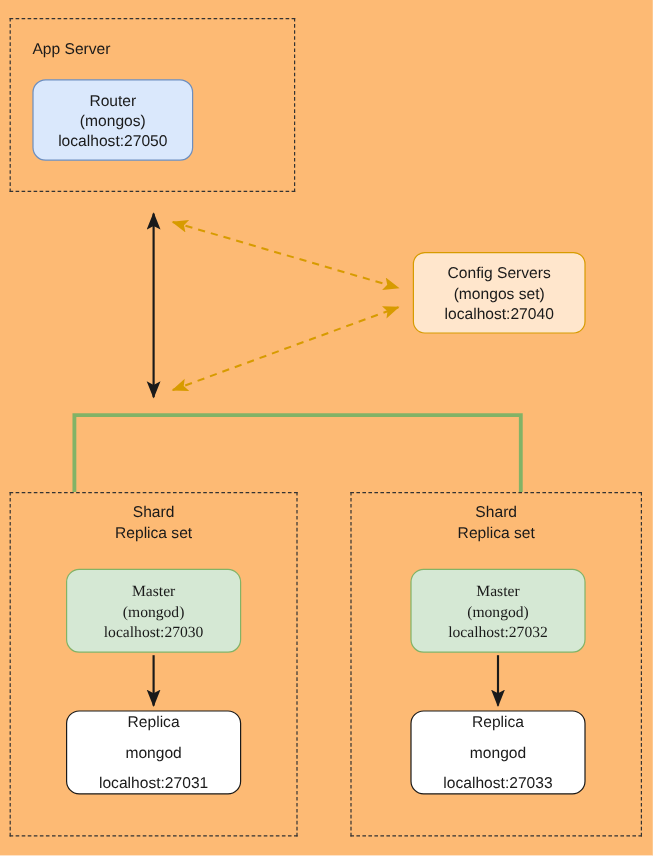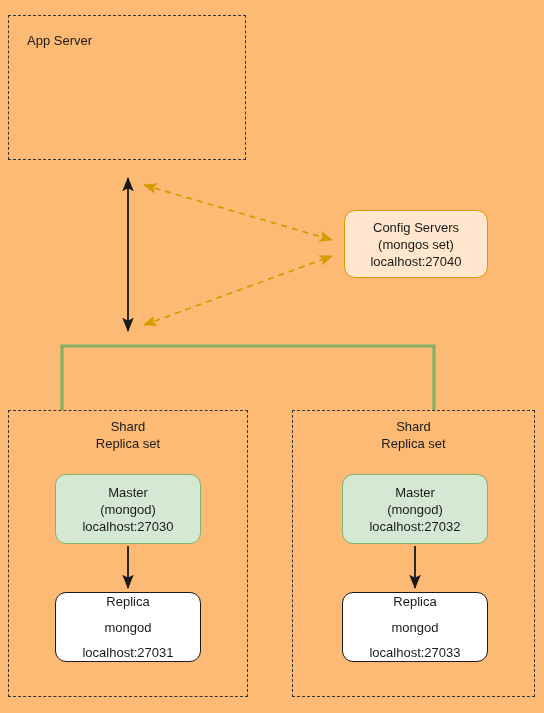--- a/index.html
+++ b/index.html
@@ -57,20 +57,21 @@
     background: #dae8fc;
     border: 1.4px solid #6c8ebf;
   }
   .node-config {
     background: #ffe6cc;
     border: 1.4px solid #d79b00;
   }
   .node-master {
     background: #d5e8d4;
     border: 1.4px solid #82b366;
+    font-family: Liberation Serif, serif;
   }
   .node-replica {
     background: #ffffff;
     border: 1.6px solid #1a1a1a;
     justify-content: space-between;
   }
 </style>
 </head>
 <body>
 
@@ -113,22 +114,27 @@
     </g>
 
     <g>
       <line x1="415" y1="546" x2="415" y2="588" stroke="#1a1a1a" stroke-width="1.8" marker-end="url(#arrowBlack)"></line>
     </g>
   </svg>
 
   <div class="group-box" style="left:8px; top:15px; width:238px; height:145px;"></div>
   <div class="group-label" style="left:27px; top:32px;">App Server</div>
 
+  <div class="node node-router" style="left:27px; top:66px; width:134px; height:68px;">
+    <span class="line">Router</span>
+    <span class="line">(mongos)</span>
+    <span class="line">localhost:27050</span>
+  </div>
 
-  <div class="node node-config" style="left:344px; top:210px; width:144px; height:68px;">
+  <div class="node node-config" style="left:344px; top:210px; width:144px; height:68px;border-radius:10px;">
     <span class="line">Config Servers</span>
     <span class="line">(mongos set)</span>
     <span class="line">localhost:27040</span>
   </div>
 
   <div class="group-box" style="left:8px; top:410px; width:240px; height:287px;"></div>
   <div class="group-label" style="left:8px; top:418px; width:240px; text-align:center;"><span>Shard</span><br><span>Replica set</span></div>
 
   <div class="node node-master" style="left:55px; top:474px; width:146px; height:70px;">
     <span class="line">Master</span>

